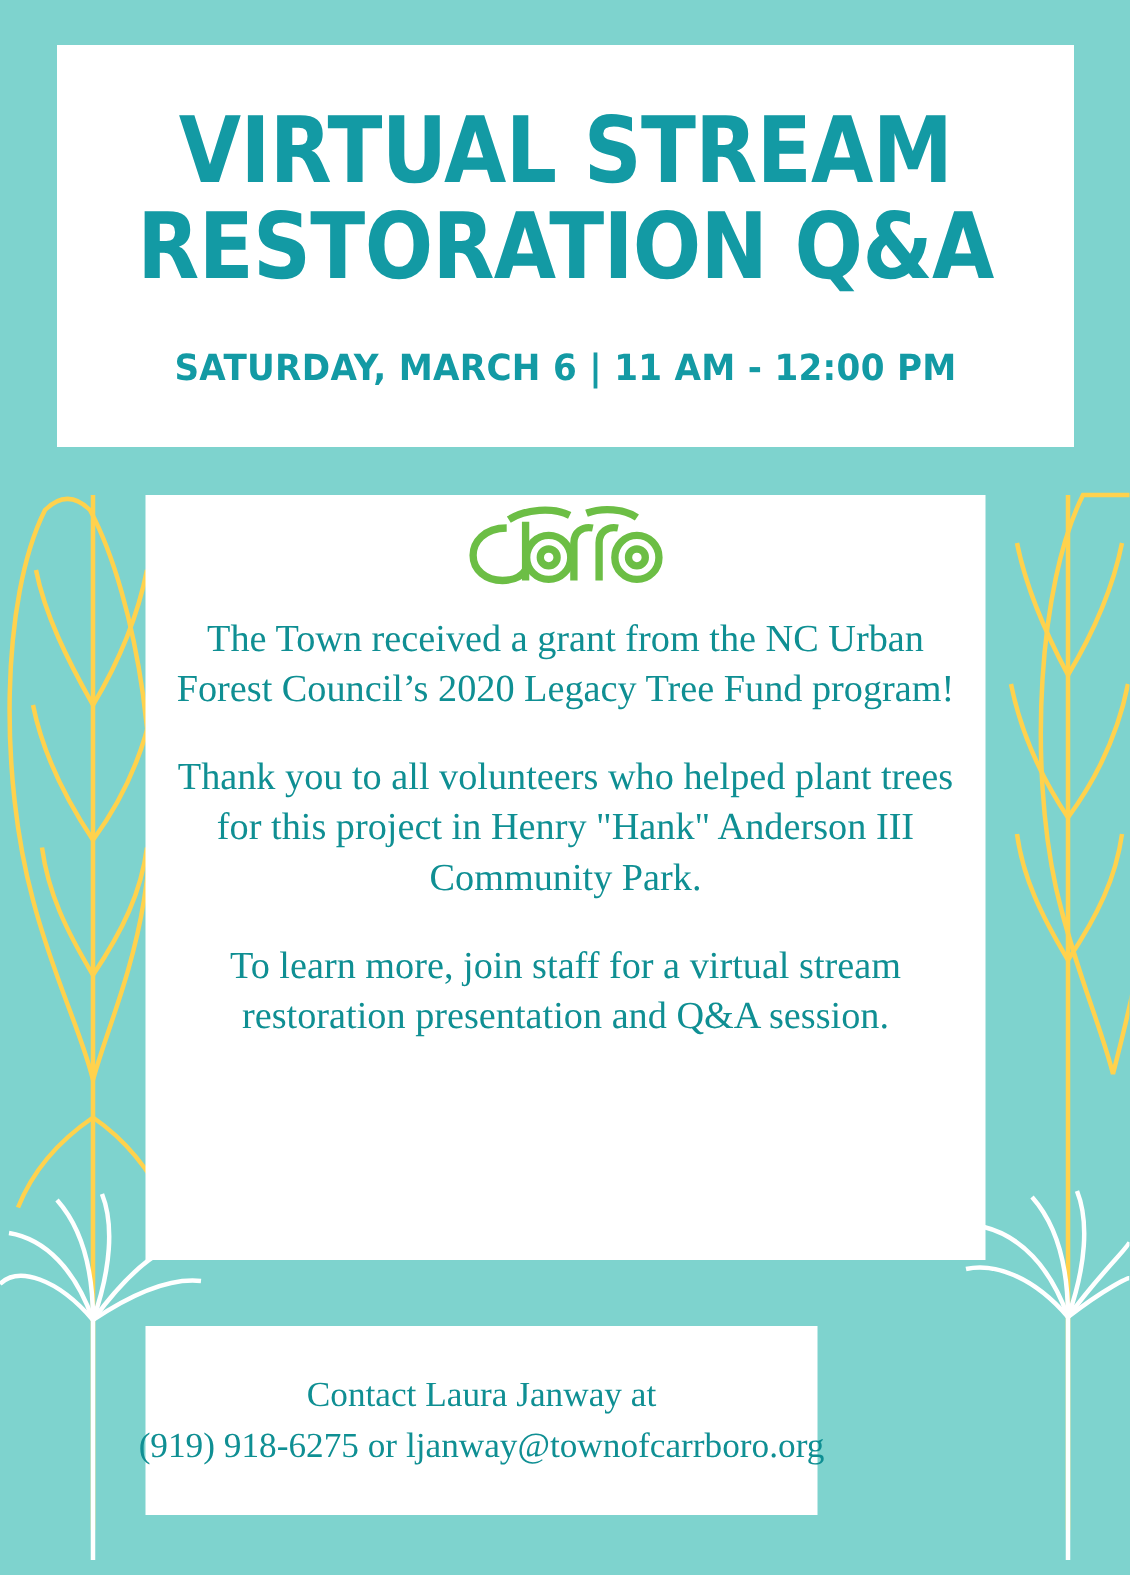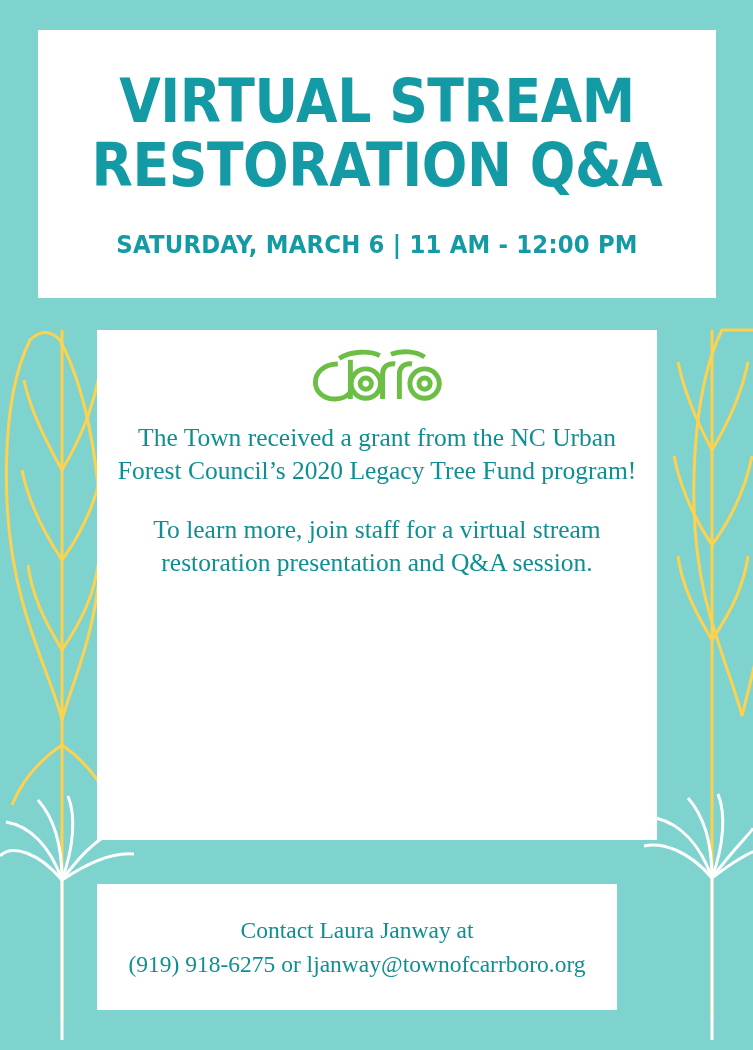--- a/index.html
+++ b/index.html
@@ -68,21 +68,21 @@
     position: absolute;
     left: 97px;
     top: 330px;
     width: 560px;
     height: 510px;
     background: #ffffff;
     z-index: 3;
     display: flex;
     flex-direction: column;
     align-items: center;
-    padding-top: 13px;
+    padding-top: 1px;
     box-sizing: border-box;
   }
   .logo {
     width: 140px;
     height: 70px;
     margin-bottom: 8px;
   }
   .body-text {
     color: #0f8f93;
     font-family: "Liberation Serif", serif;
@@ -94,21 +94,21 @@
   .body-text p {
     margin: 0 0 26px 0;
   }
   .body-text p:last-child { margin-bottom: 16px; }
 
   
   .contact-panel {
     position: absolute;
     left: 97px;
     top: 884px;
-    width: 520px;
+    width: 448px;
     height: 126px;
     background: #ffffff;
     z-index: 3;
     display: flex;
     flex-direction: column;
     align-items: center;
     justify-content: center;
   }
   .contact-text {
     color: #0f8f93;
@@ -191,20 +191,21 @@
       <path d="M132 80 L132 44 C 132 34, 140 28, 150 30"></path>
       <circle cx="168" cy="58" r="21"></circle>
       <circle cx="168" cy="58" r="8"></circle>
       <path d="M46 22 C 62 12, 88 10, 104 18"></path>
       <path d="M120 16 C 136 10, 156 12, 168 20"></path>
     </g>
   </svg>
 
   <div class="body-text">
     <p>The Town received a grant from the NC Urban Forest Council’s 2020 Legacy Tree Fund program!</p>
+    <p>Thank you to all volunteers who helped plant trees for this project in Henry "Hank" Anderson III Community Park.</p>
     <p>To learn more, join staff for a virtual stream restoration presentation and Q&amp;A session.</p>
   </div>
 </div>
 
 <div class="contact-panel">
   <div class="contact-text">
     <div>Contact Laura Janway at</div>
     <div>(919) 918-6275 or ljanway@townofcarrboro.org</div>
   </div>
 </div>

